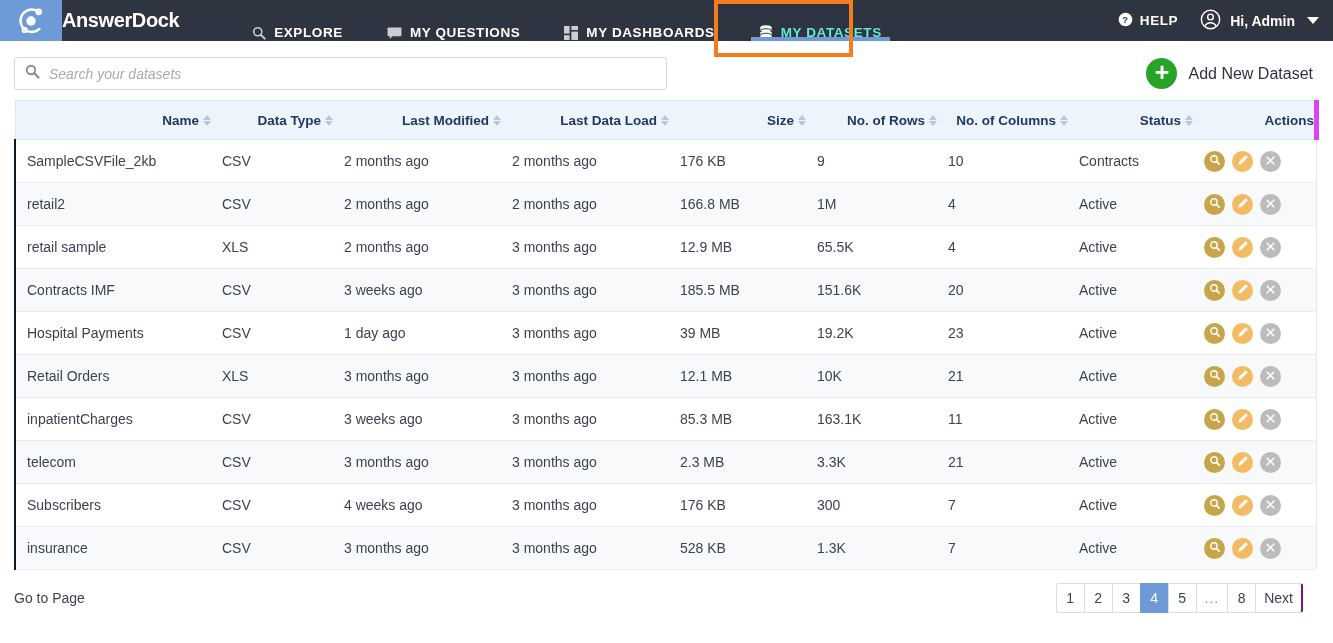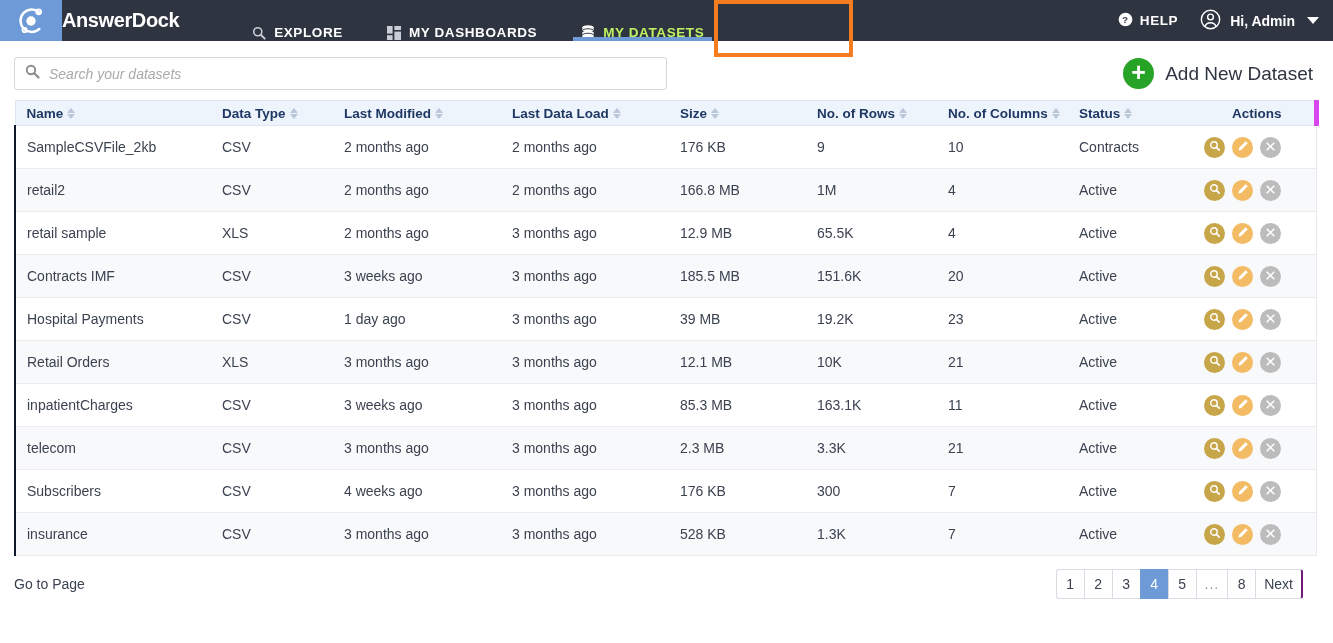--- a/index.html
+++ b/index.html
@@ -44,21 +44,21 @@
     gap: 8px;
     padding: 0 22px;
     color: #ffffff;
     font-size: 13.5px;
     font-weight: bold;
     letter-spacing: 0.6px;
     position: relative;
     cursor: pointer;
   }
   .nav-item .ico { display: flex; align-items: center; color: #c9ced6; }
-  .nav-item.active { color: #bef264; align-items: center; }
+  .nav-item.active { color: #5eead4; align-items: center; }
   .nav-item.active::after {
     content: "";
     position: absolute;
     left: 14px; right: 14px; bottom: 0;
     height: 4px;
     background: #6e9bd8;
   }
   .nav-highlight {
     position: absolute;
     left: 714px; top: 0;
@@ -131,32 +131,32 @@
   }
   .plus-circle {
     width: 31px; height: 31px;
     border-radius: 50%;
     background: #27a327;
     color: #fff;
     display: flex; align-items: center; justify-content: center;
     font-size: 25px; font-weight: bold; line-height: 1;
     padding-bottom: 3px;
   }
-  .add-label { font-size: 19px; color: #2e3440; }
+  .add-label { font-size: 16px; color: #2e3440; }
 
   
   .table-wrap { padding: 0 14px; }
   table { width: 100%; border-collapse: collapse; table-layout: fixed; }
   thead th {
     background: #eef4fb;
     color: #1f3864;
     font-size: 13.5px;
     font-weight: bold;
-    text-align: left;
-    height: 25px;
+    text-align: right;
+    height: 39px;
     padding: 0 0 0 11px;
     border-bottom: 1px solid #dde6f1;
     white-space: nowrap;
   }
   thead th:first-child { border-left: 1px solid #dde6f1; }
   thead th:last-child { border-right: 5px solid #d946ef; }
   thead tr { border-top: 1px solid #dde6f1; }
   .th-inner { display: inline-flex; align-items: center; gap: 4px; }
   .sort-ico { display: inline-flex; flex-direction: column; gap: 1px; }
   .sort-ico i {
@@ -245,20 +245,29 @@
     <div class="nav-item">
       <span class="ico">
         <svg width="14" height="14" viewBox="0 0 16 16">
             <circle cx="6.6" cy="6.6" r="4.6" fill="none" stroke="currentColor" stroke-width="1.8"></circle>
             <line x1="10" y1="10" x2="14.5" y2="14.5" stroke="currentColor" stroke-width="2.2" stroke-linecap="round"></line>
           </svg>
       </span>
       <span>EXPLORE</span>
     </div>
 
+    <div class="nav-item">
+      <span class="ico">
+        <svg width="15" height="14" viewBox="0 0 16 14">
+            <rect x="0.6" y="1" width="14.8" height="9.4" rx="1" fill="currentColor"></rect>
+            <polygon points="3,10 3,13.4 6.4,10" fill="currentColor"></polygon>
+          </svg>
+      </span>
+      <span>MY QUESTIONS</span>
+    </div>
 
     <div class="nav-item">
       <span class="ico">
         <svg width="14" height="14" viewBox="0 0 14 14">
             <rect x="0" y="0" width="5.6" height="7.6" fill="currentColor"></rect>
             <rect x="7.4" y="0" width="6.6" height="4" fill="currentColor"></rect>
             <rect x="7.4" y="5.6" width="6.6" height="8.4" fill="currentColor"></rect>
             <rect x="0" y="9.2" width="5.6" height="4.8" fill="currentColor"></rect>
           </svg>
       </span>

